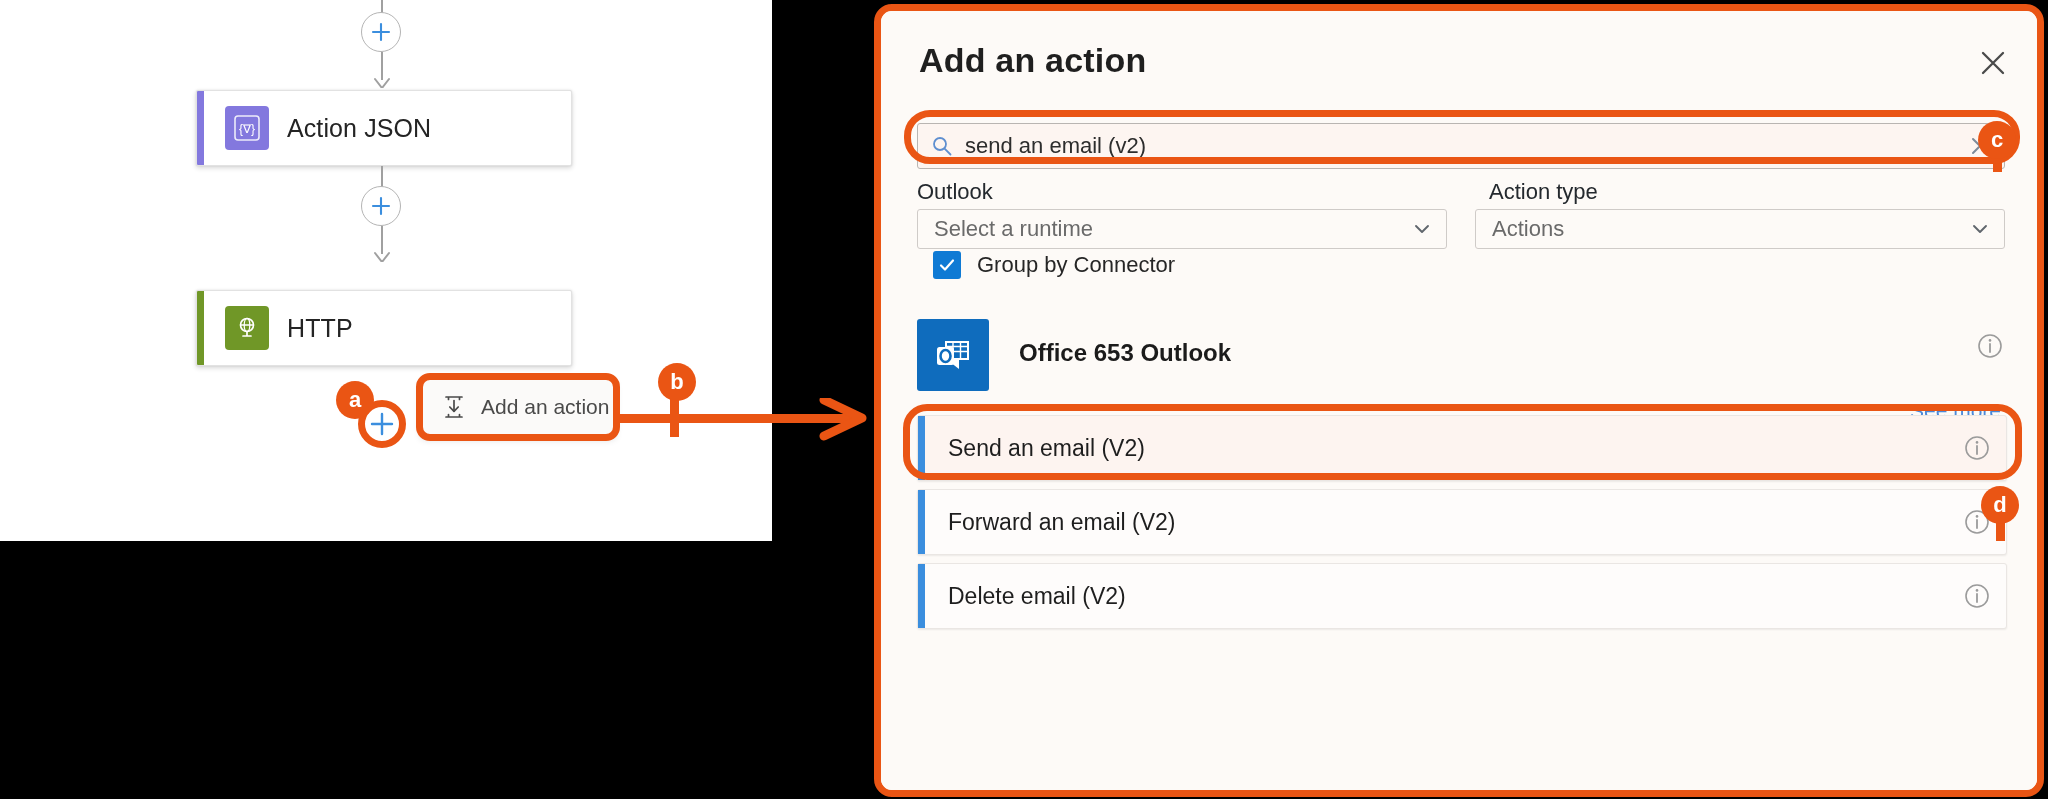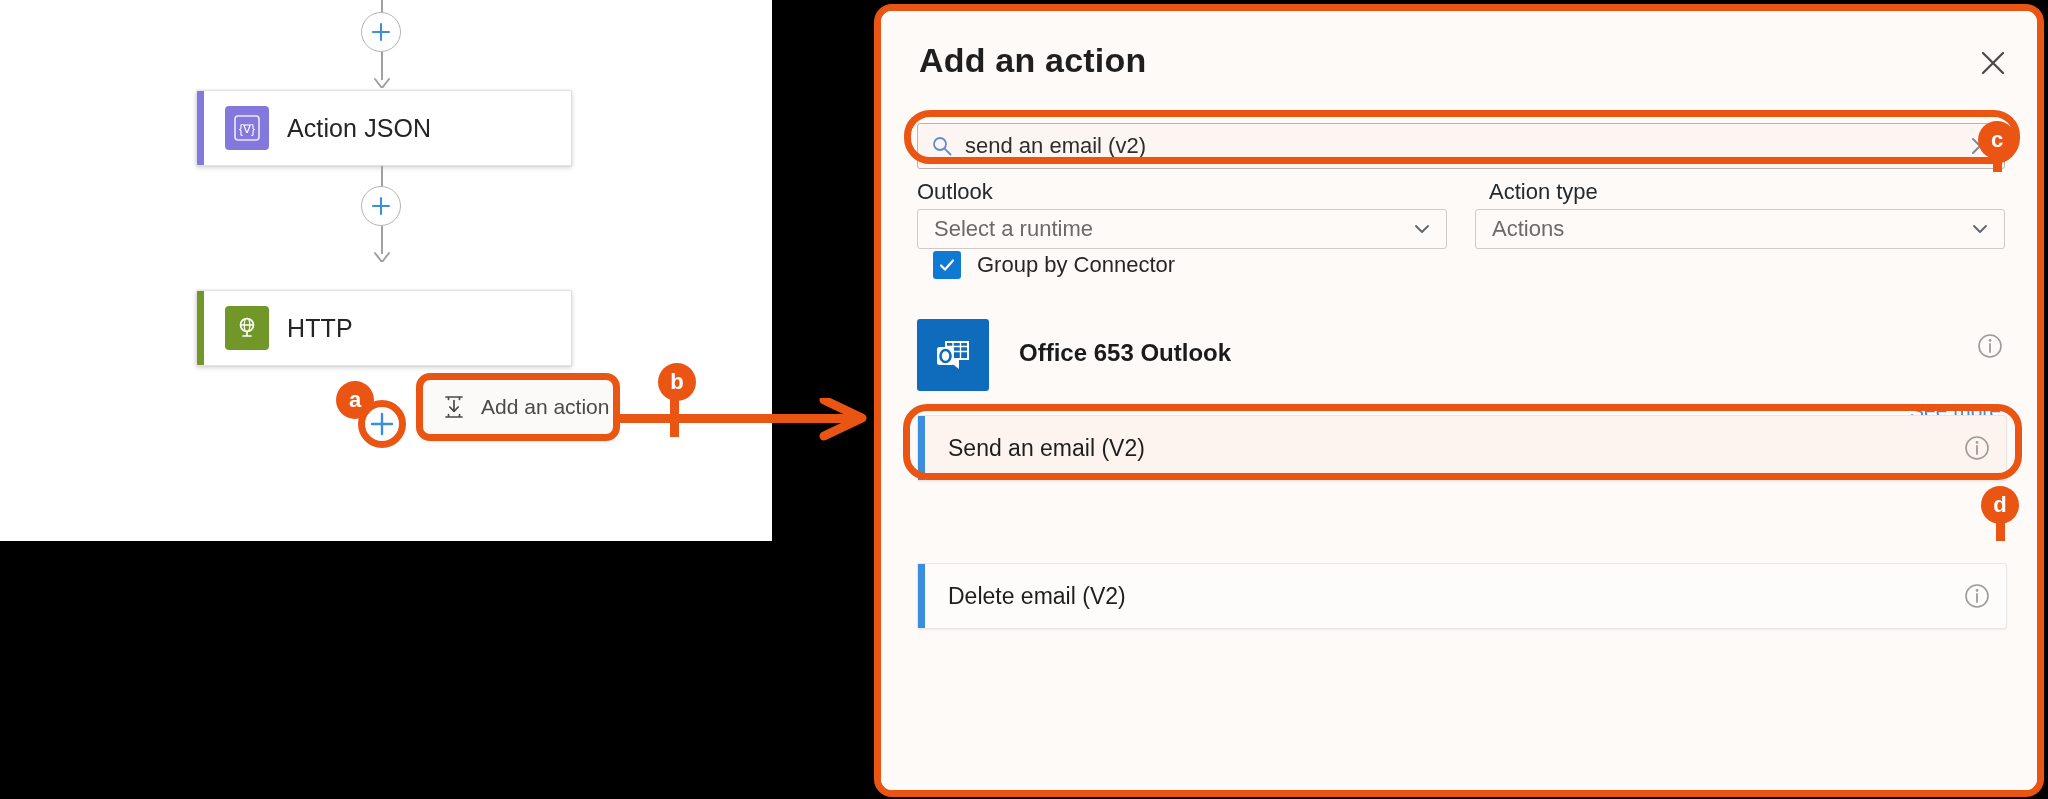--- a/index.html
+++ b/index.html
@@ -382,20 +382,31 @@
         <div class="rlabel">Send an email (V2)</div>
         <div class="rinfo">
           <svg class="info-ico" viewBox="0 0 26 26">
             <circle cx="13" cy="13" r="11" fill="none" stroke="#9b9b9b" stroke-width="1.6"></circle>
             <circle cx="13" cy="7.4" r="1.3" fill="#9b9b9b"></circle>
             <path d="M13 11 V19" stroke="#9b9b9b" stroke-width="1.8" stroke-linecap="round"></path>
           </svg>
         </div>
       </div>
 
+      <div class="result-item" style="top:478px;">
+        <div class="bar"></div>
+        <div class="rlabel">Forward an email (V2)</div>
+        <div class="rinfo">
+          <svg class="info-ico" viewBox="0 0 26 26">
+            <circle cx="13" cy="13" r="11" fill="none" stroke="#9b9b9b" stroke-width="1.6"></circle>
+            <circle cx="13" cy="7.4" r="1.3" fill="#9b9b9b"></circle>
+            <path d="M13 11 V19" stroke="#9b9b9b" stroke-width="1.8" stroke-linecap="round"></path>
+          </svg>
+        </div>
+      </div>
 
       <div class="result-item" style="top:552px;">
         <div class="bar"></div>
         <div class="rlabel">Delete email (V2)</div>
         <div class="rinfo">
           <svg class="info-ico" viewBox="0 0 26 26">
             <circle cx="13" cy="13" r="11" fill="none" stroke="#9b9b9b" stroke-width="1.6"></circle>
             <circle cx="13" cy="7.4" r="1.3" fill="#9b9b9b"></circle>
             <path d="M13 11 V19" stroke="#9b9b9b" stroke-width="1.8" stroke-linecap="round"></path>
           </svg>

